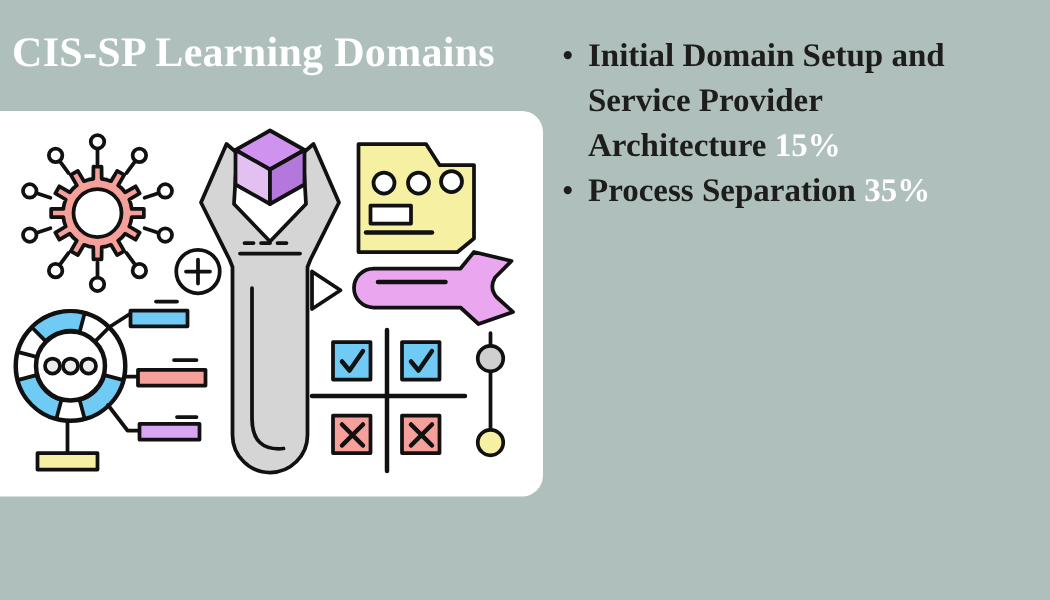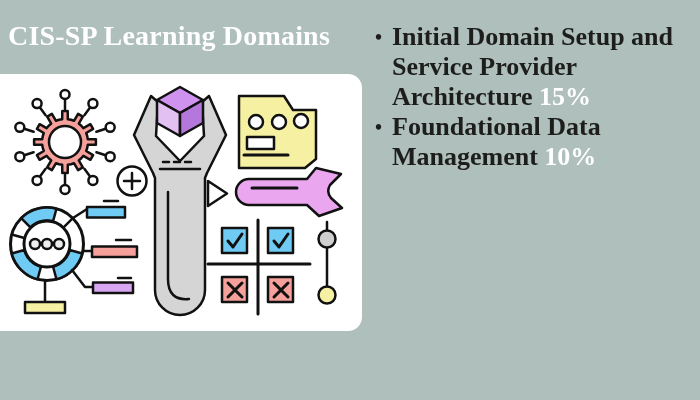--- a/index.html
+++ b/index.html
@@ -20,21 +20,21 @@
   }
   .card svg{display:block;width:362px;height:257px;}
   .domains{
     position:absolute;left:368px;top:22px;width:326px;
   }
   ul.domain-list{
     list-style:none;margin:0;padding:0 0 0 24px;
   }
   ul.domain-list li{
     position:relative;
-    font-size:26px;line-height:30px;font-weight:bold;
+    font-size:22px;line-height:30px;font-weight:bold;
     color:var(--text,#1d1d1b);
   }
   ul.domain-list li::before{
     content:"\2022";
     position:absolute;left:-17px;top:0;
     font-size:20px;color:var(--text,#1d1d1b);
   }
   ul.domain-list .pct{color:var(--percent,#fff);}
   
   .ol{stroke:var(--outline,#111);stroke-width:2.5;stroke-linejoin:round;stroke-linecap:round;}
@@ -159,16 +159,16 @@
         <path class="ol nf" d="M327,148 V213"></path>
         <circle class="ol" fill="var(--dot-gray)" cx="327" cy="165" r="8.5"></circle>
         <circle class="ol" fill="var(--yellow)" cx="327" cy="221" r="8.5"></circle>
       </g>
     </svg>
   </div>
 
   <div class="domains">
     <ul class="domain-list">
         <li>Initial Domain Setup and<br>Service Provider<br>Architecture <span class="pct">15%</span></li>
-        <li>Foundational Data<br>Management <span class="pct">10%</span></li>
+        <li>Process Separation <span class="pct">35%</span></li>
       </ul>
   </div>
 </div>
 
 </body></html>

